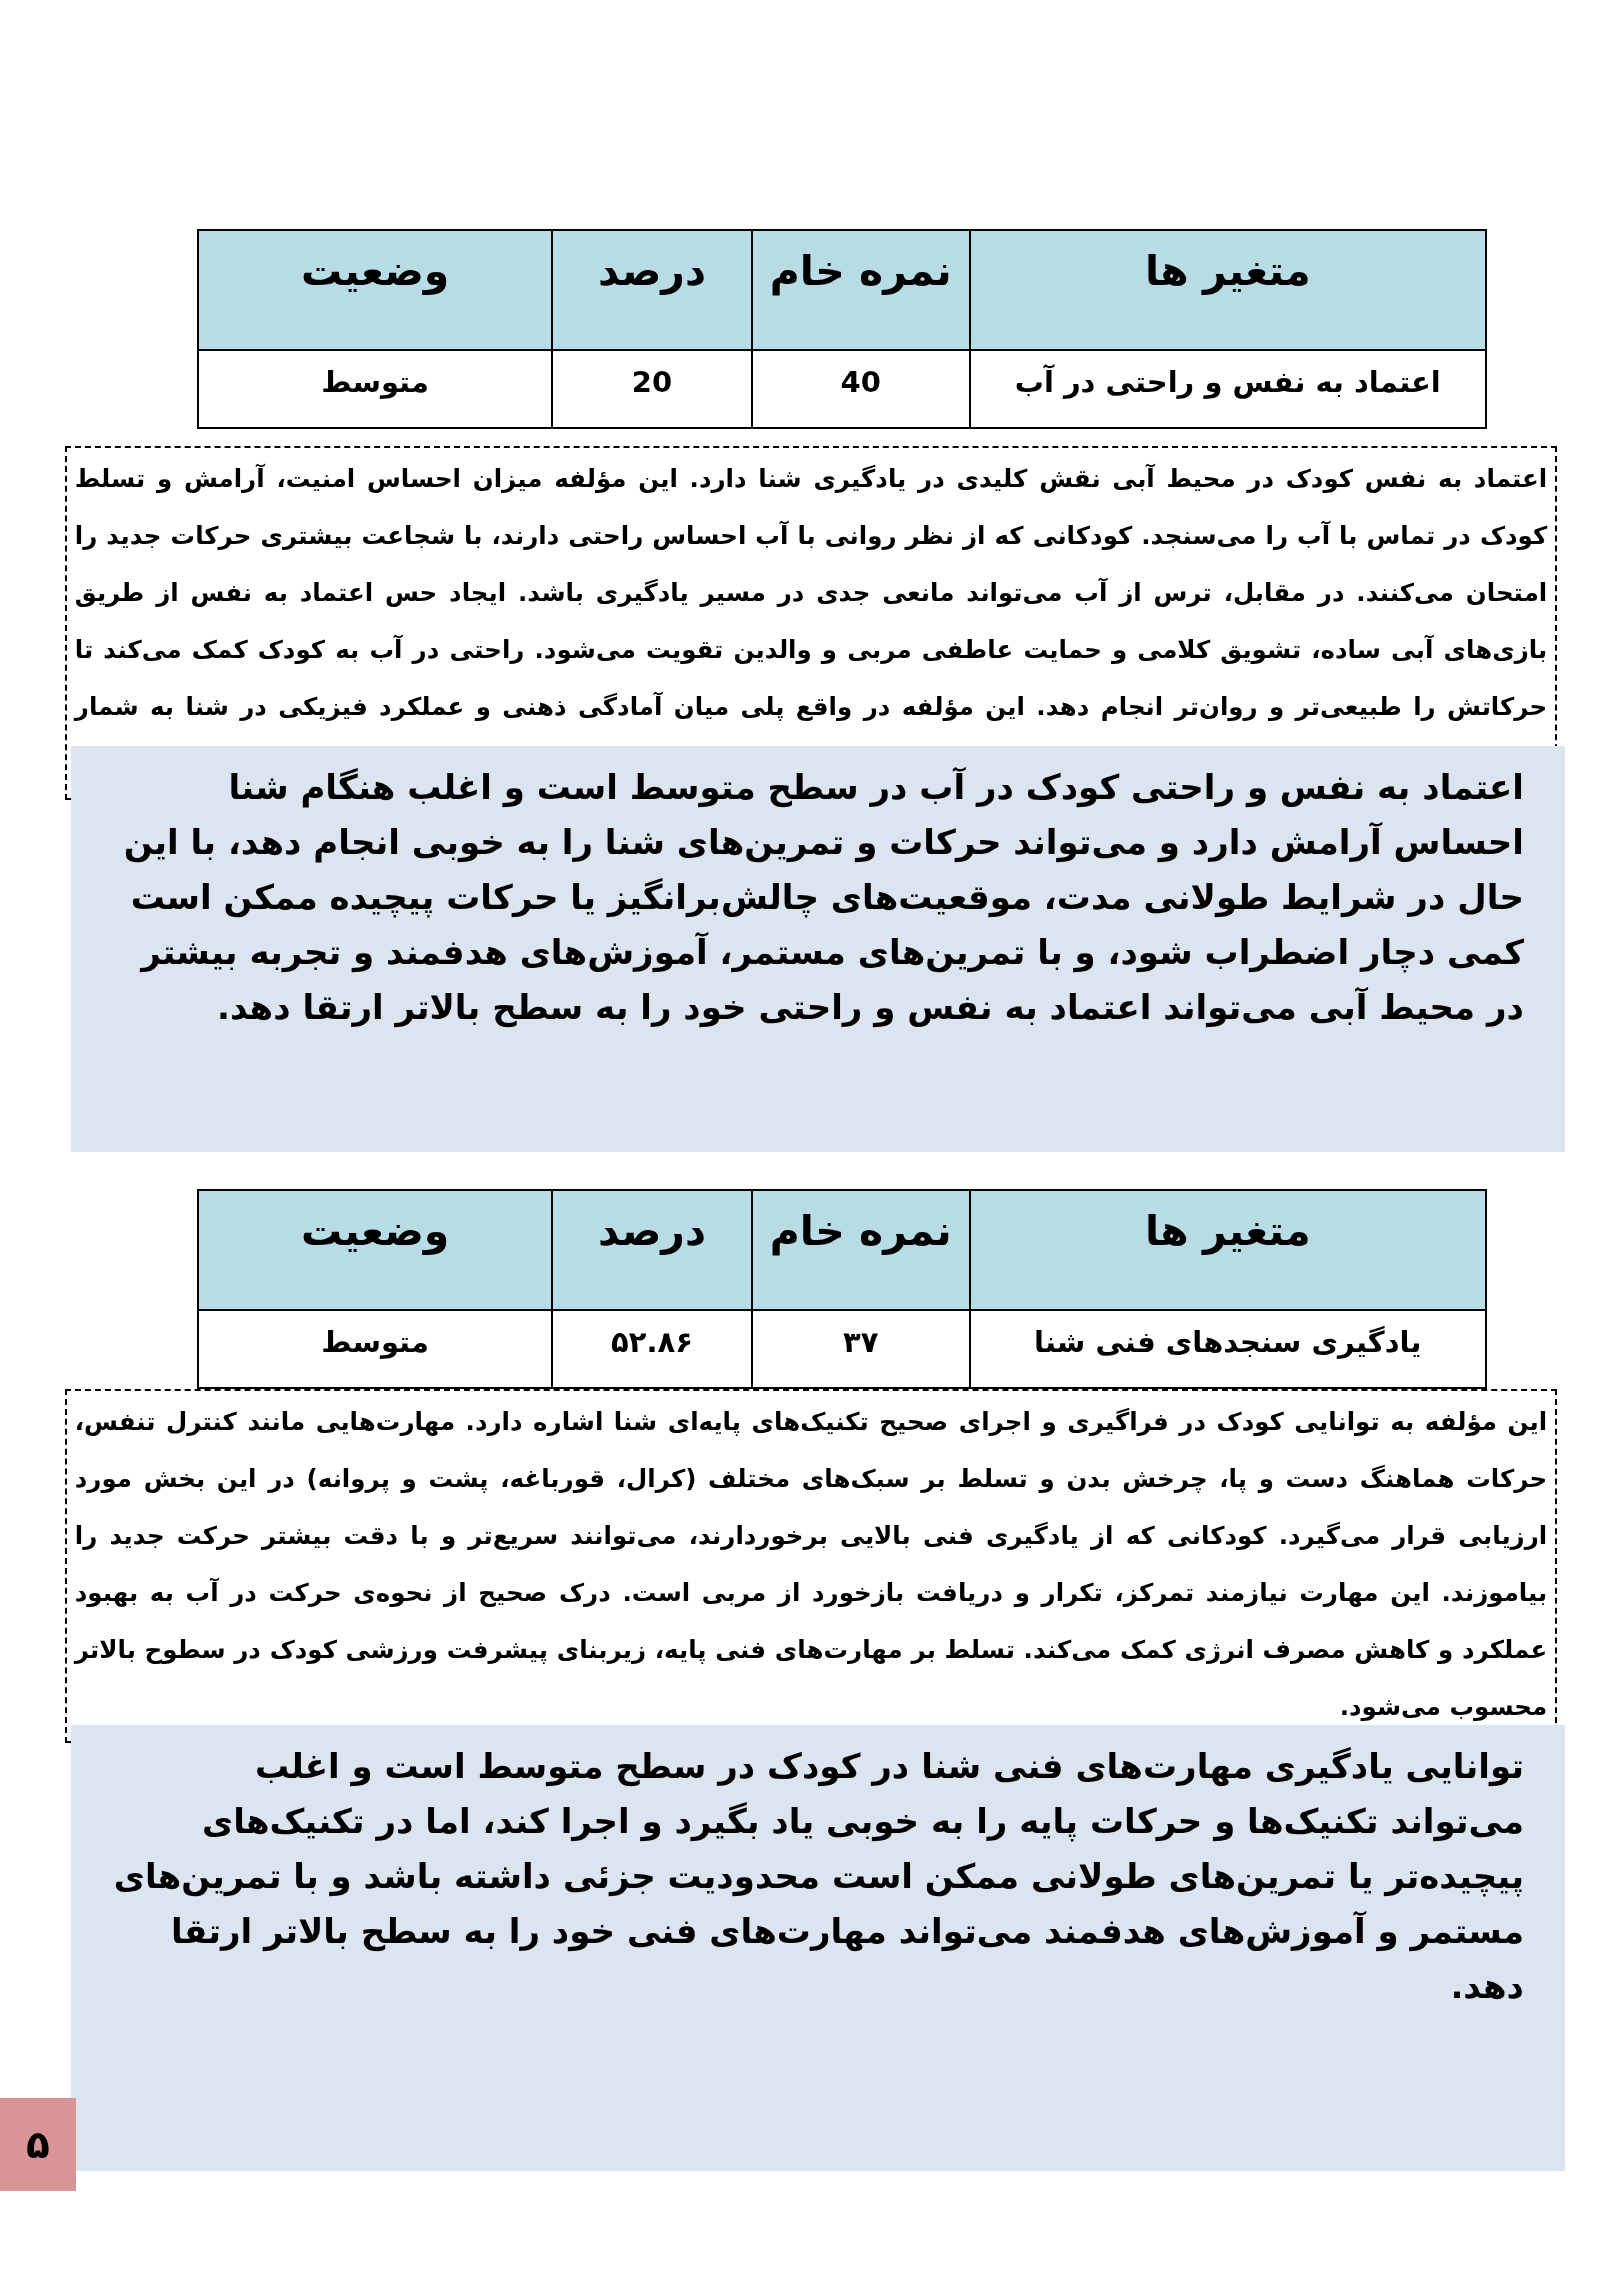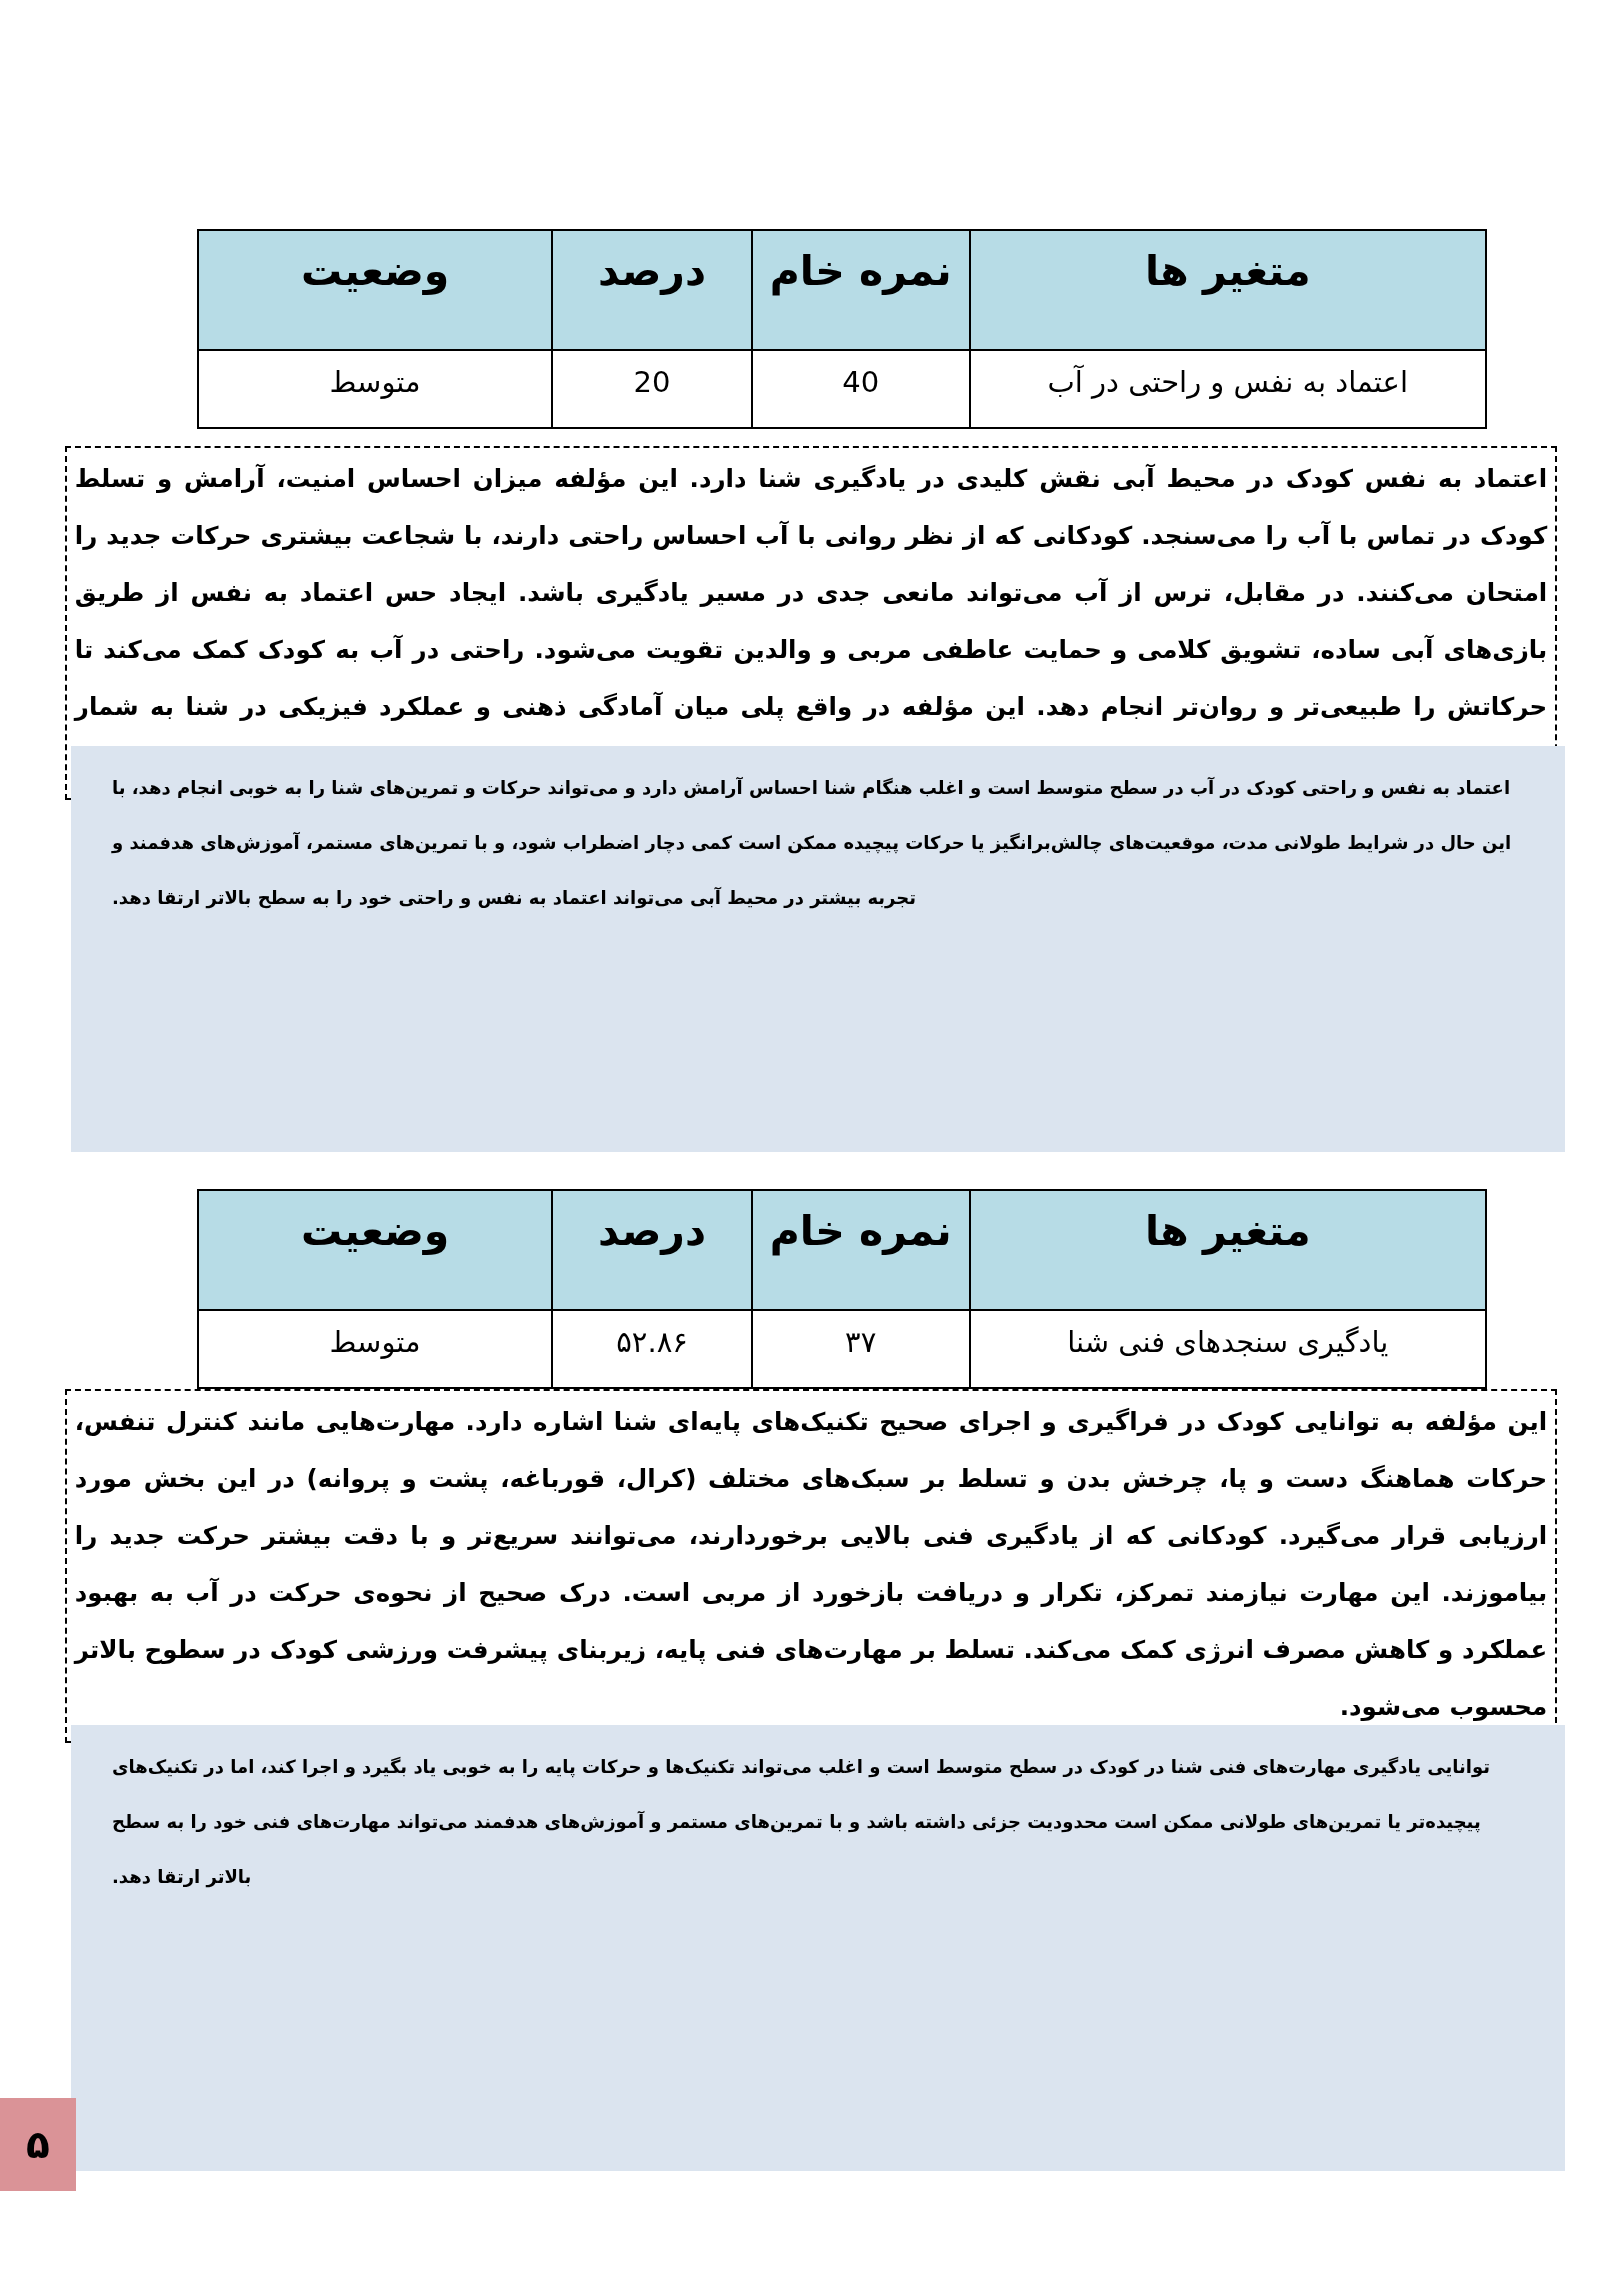--- a/index.html
+++ b/index.html
@@ -40,21 +40,21 @@
     vertical-align: top;
     padding-top: 15.7px;
     font-size: 41px;
     font-weight: bold;
   }
   table.score-table tr.datarow { height: 78px; }
   table.score-table tr.datarow td {
     background: #ffffff;
     vertical-align: middle;
     font-size: 29px;
-    font-weight: normal;
+    font-weight: bold;
     padding-bottom: 14px;
   }
   .t1 { top: 229px; }
   .t2 { top: 1189px; }
 
   
   .desc-block {
     position: absolute;
     left: 65px;
     width: 1492px;
@@ -70,22 +70,22 @@
   .d1 { top: 446px; min-height: 292px; text-align-last: left; }
   .d2 { top: 1389px; min-height: 333px; text-align-last: right; }
 
   
   .summary-block {
     position: absolute;
     left: 71px;
     width: 1494px;
     background: var(--summary-bg);
     direction: rtl;
-    text-align: left;
-    font-size: 18px;
+    text-align: right;
+    font-size: 34px;
     font-weight: bold;
     line-height: 55px;
     color: var(--ink);
     padding: 13.7px 41px 0 41px;
   }
   .s1 { top: 746px; height: 406px; }
   .s2 { top: 1725px; height: 446px; }
 
   
   .page-number {

